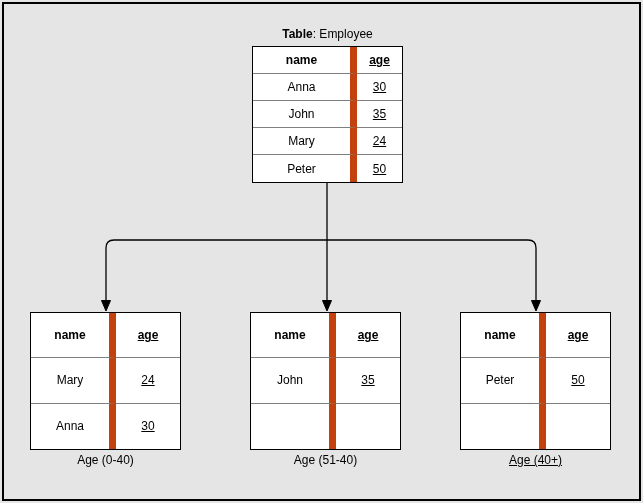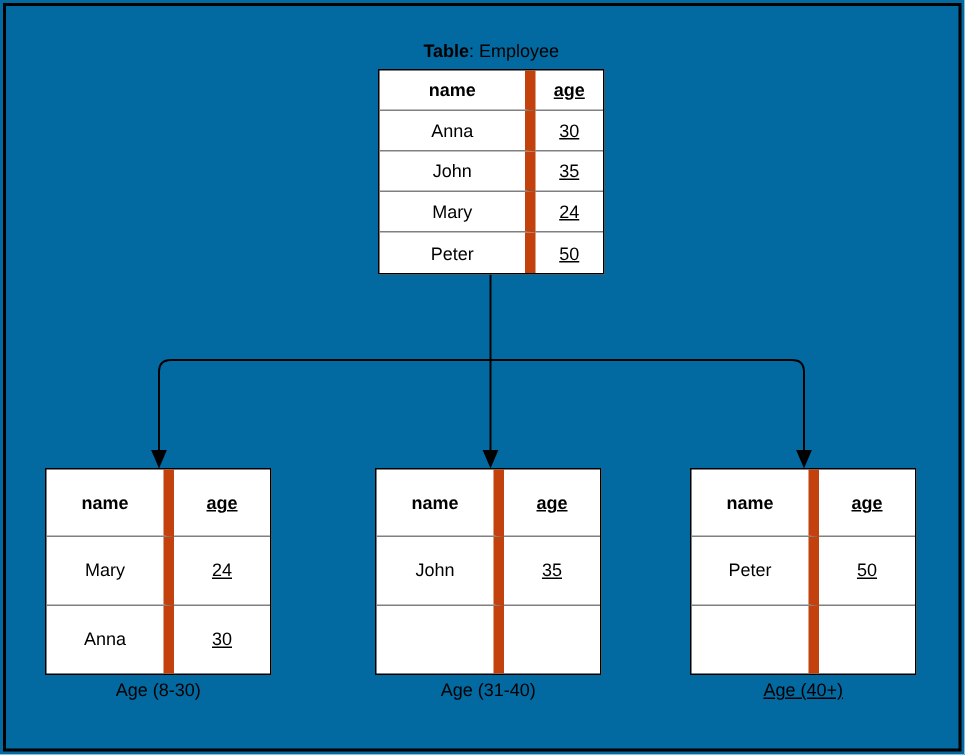--- a/index.html
+++ b/index.html
@@ -6,21 +6,21 @@
     margin: 0;
     padding: 0;
     background: #ffffff;
     font-family: "Liberation Sans", sans-serif;
     color: #000000;
   }
   .canvas {
     position: relative;
     width: 643px;
     height: 503px;
-    background: #0369a1;
+    background: #e5e5e5;
     overflow: hidden;
   }
   .frame {
     position: absolute;
     left: 2px; top: 2px;
     width: 635px; height: 495px;
     border: 2px solid #000000;
     pointer-events: none;
   }
   .connectors {
@@ -118,31 +118,31 @@
   </div>
 
   <div class="tbl part p0">
     <div class="c bold">name</div>
     <div class="c bold nr">age</div>
     <div class="c">Mary</div>
     <div class="c nr">24</div>
     <div class="c nb">Anna</div>
     <div class="c nr nb">30</div>
   </div>
-  <div class="caption cap0">Age (8-30)</div>
+  <div class="caption cap0">Age (0-40)</div>
 
   <div class="tbl part p1">
     <div class="c bold">name</div>
     <div class="c bold nr">age</div>
     <div class="c">John</div>
     <div class="c nr">35</div>
     <div class="c nb"></div>
     <div class="c nr nb"></div>
   </div>
-  <div class="caption cap1">Age (31-40)</div>
+  <div class="caption cap1">Age (51-40)</div>
 
   <div class="tbl part p2">
     <div class="c bold">name</div>
     <div class="c bold nr">age</div>
     <div class="c">Peter</div>
     <div class="c nr">50</div>
     <div class="c nb"></div>
     <div class="c nr nb"></div>
   </div>
   <div class="caption cap2">Age (40+)</div>

